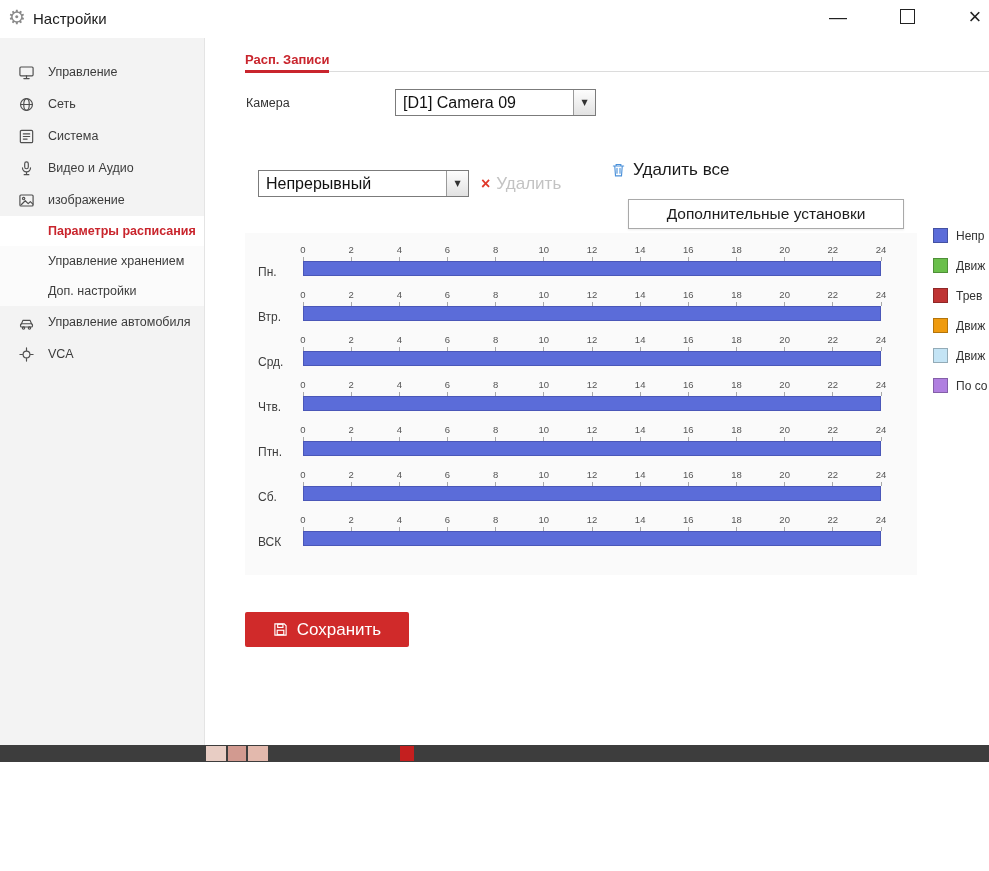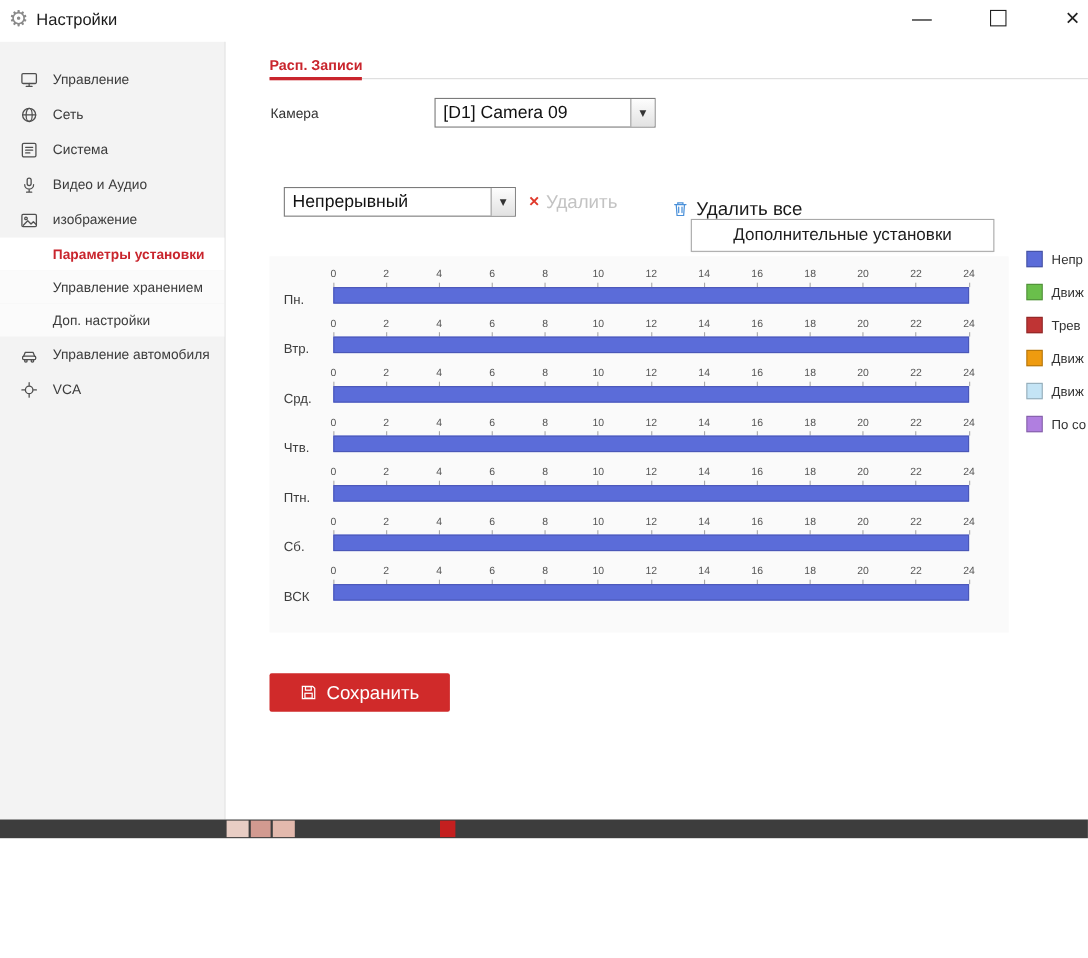--- a/index.html
+++ b/index.html
@@ -34,21 +34,21 @@
   #dd-type{left:258px;top:170px;width:211px;height:27px;}
   .dd-text{flex:1;display:flex;align-items:center;padding-left:7px;font-size:16px;color:#111;white-space:nowrap;overflow:hidden;}
   .dd-btn{width:21px;border-left:1px solid #9a9a9a;background:linear-gradient(#fdfdfd,#e2e2e2);display:flex;align-items:center;justify-content:center;font-size:8px;color:#333;font-family:"DejaVu Sans",sans-serif;}
 
   .enable-band{position:absolute;left:245px;top:131px;width:744px;height:30px;background:#f6f6f6;border-top:1px solid #e6e6e6;border-bottom:1px solid #e6e6e6;display:flex;align-items:center;padding-left:13px;gap:6px;box-sizing:border-box;}
   .enable-band input{width:13px;height:13px;margin:0;accent-color:#2d2d2d;}
   .enable-label{font-size:12px;font-weight:bold;color:#333;}
 
   .del{position:absolute;left:481px;top:174px;display:flex;align-items:center;gap:6px;font-size:17px;color:#c3c3c3;cursor:default;}
   .del .x{color:#e0392b;font-weight:bold;font-size:16px;line-height:1;}
-  .delall{position:absolute;left:611px;top:180px;display:flex;align-items:center;gap:7px;font-size:17px;color:#1a1a1a;cursor:pointer;}
+  .delall{position:absolute;left:611px;top:160px;display:flex;align-items:center;gap:7px;font-size:17px;color:#1a1a1a;cursor:pointer;}
   .delall svg{stroke:#4a90d9;fill:none;stroke-width:1.2;stroke-linecap:round;}
 
   .advanced-btn{position:absolute;left:628px;top:199px;width:276px;height:30px;background:#fff;border:1px solid #a9a9a9;box-sizing:border-box;display:flex;align-items:center;justify-content:center;font-size:15.5px;color:#1d1d1d;z-index:5;box-shadow:0 1px 2px rgba(0,0,0,.08);cursor:pointer;}
 
   
   .sched{position:absolute;left:245px;top:233px;width:672px;height:342px;background:#fafafa;padding-top:8px;box-sizing:border-box;}
   .sch-row{position:relative;height:45px;}
   .day-label{position:absolute;left:13px;top:24px;font-size:12px;color:#3d3d3d;}
   .ruler{position:absolute;left:58px;top:4px;width:578px;height:16px;}
   .tick-num{position:absolute;top:0;transform:translateX(-50%);font-size:9.5px;color:#555;line-height:10px;}
@@ -126,21 +126,21 @@
           <span class="side-ico">
             <svg viewBox="0 0 16 16">
               <rect x="1.8" y="2.8" width="12.4" height="10.4" rx="1"></rect>
               <circle cx="5.3" cy="6.2" r="1.1"></circle>
               <path d="M3 12l3.8-3.8 2.8 2.8 2-2 2.4 2.4"></path>
             </svg>
           </span>
           <span>изображение</span>
         </div>
         <div class="side-sub active">
-          <span>Параметры установки</span>
+          <span>Параметры расписания</span>
         </div>
         <div class="side-sub">
           <span>Управление хранением</span>
         </div>
         <div class="side-sub">
           <span>Доп. настройки</span>
         </div>
         <div class="side-item">
           <span class="side-ico">
             <svg viewBox="0 0 16 16">

